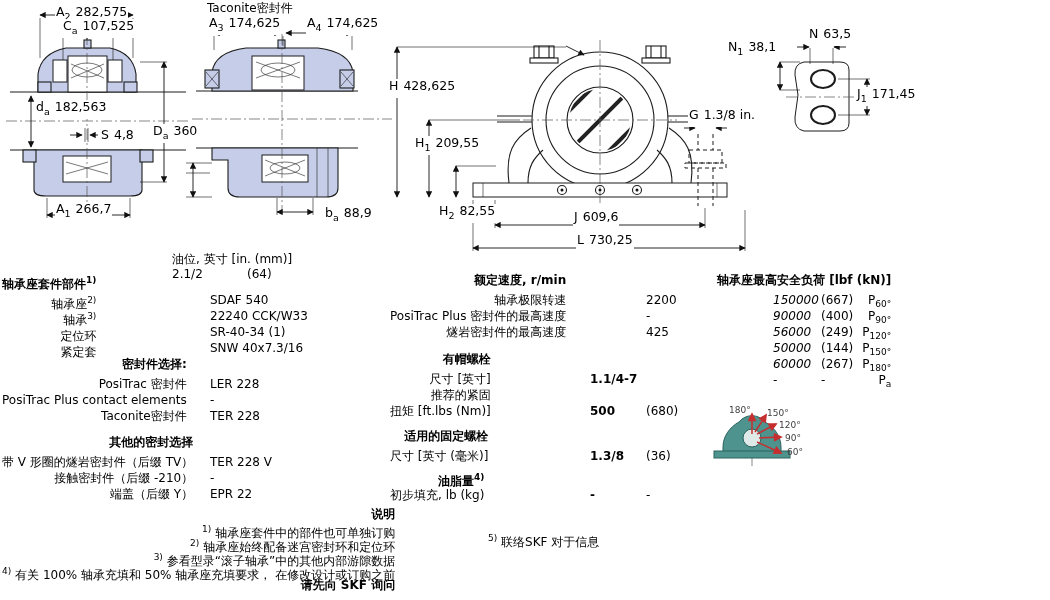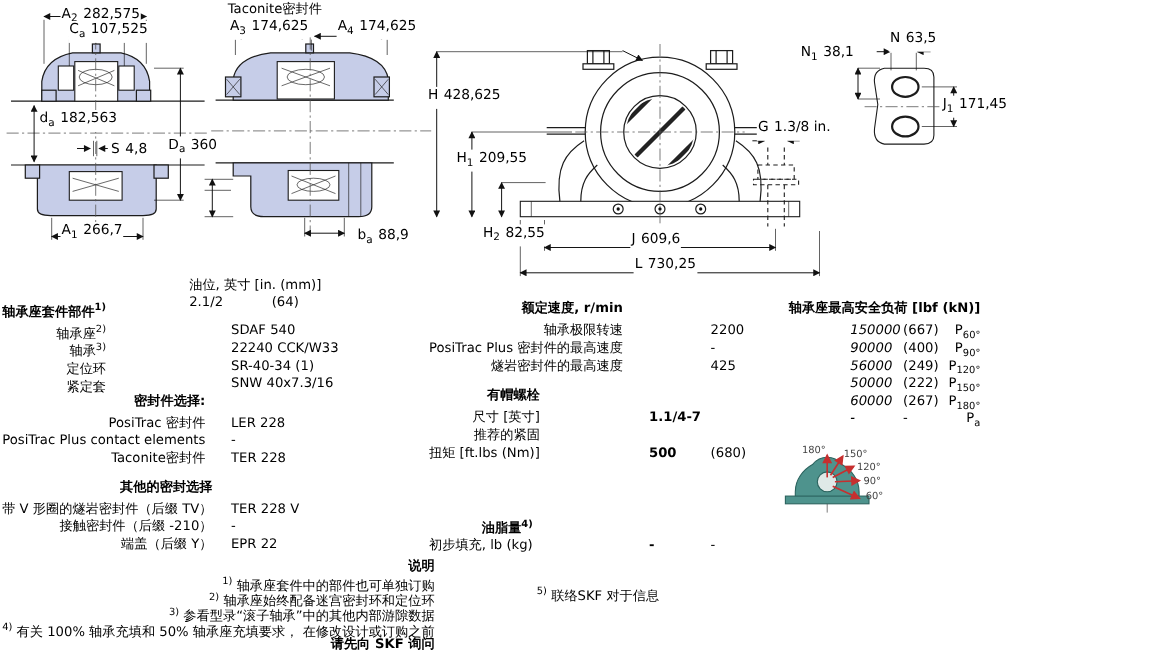--- a/index.html
+++ b/index.html
@@ -308,33 +308,38 @@
 </div>
 
 <div class="col" style="left:390px;top:351px">
   <div class="sec-title">有帽螺栓</div>
   <div class="gap4"></div>
   <div class="row"><span>尺寸 [英寸]</span><span class="val m-val1">1.1/4-7</span></div>
   <div class="row"><span>推荐的紧固</span></div>
   <div class="row"><span>扭矩 [ft.lbs (Nm)]</span><span class="val m-val1">500</span><span class="val m-val2">(680)</span></div>
 </div>
 
+<div class="col" style="left:390px;top:428px">
+  <div class="sec-title">适用的固定螺栓</div>
+  <div class="gap4"></div>
+  <div class="row"><span>尺寸 [英寸 (毫米)]</span><span class="val m-val1">1.3/8</span><span class="val m-val2">(36)</span></div>
+</div>
 
 <div class="col" style="left:390px;top:469px">
   <div class="sec-title"><span>油脂量</span><sup>4)</sup></div>
   <div class="gap2"></div>
   <div class="row"><span>初步填充, lb (kg)</span><span class="val m-val1">-</span><span class="val m-val2">-</span></div>
 </div>
 
 <div class="footnote" style="left:488px;top:533px"><sup>5)</sup> <span>联络SKF 对于信息</span></div>
 
 <div class="col" style="left:717px;top:272px">
   <div class="sec-title">轴承座最高安全负荷 [lbf (kN)]</div>
   <div class="gap4"></div>
   <div class="row"><span><span>P</span><sub>60°</sub></span><span class="val r-val1">150000</span><span class="val r-val2">(667)</span></div>
   <div class="row"><span><span>P</span><sub>90°</sub></span><span class="val r-val1">90000</span><span class="val r-val2">(400)</span></div>
   <div class="row"><span><span>P</span><sub>120°</sub></span><span class="val r-val1">56000</span><span class="val r-val2">(249)</span></div>
-  <div class="row"><span><span>P</span><sub>150°</sub></span><span class="val r-val1">50000</span><span class="val r-val2">(222)</span></div>
+  <div class="row"><span><span>P</span><sub>150°</sub></span><span class="val r-val1">50000</span><span class="val r-val2">(144)</span></div>
   <div class="row"><span><span>P</span><sub>180°</sub></span><span class="val r-val1">60000</span><span class="val r-val2">(267)</span></div>
   <div class="row"><span><span>P</span><sub>a</sub></span><span class="val r-val1">-</span><span class="val r-val2">-</span></div>
 </div>
 
 </div>
 
 </body></html>

